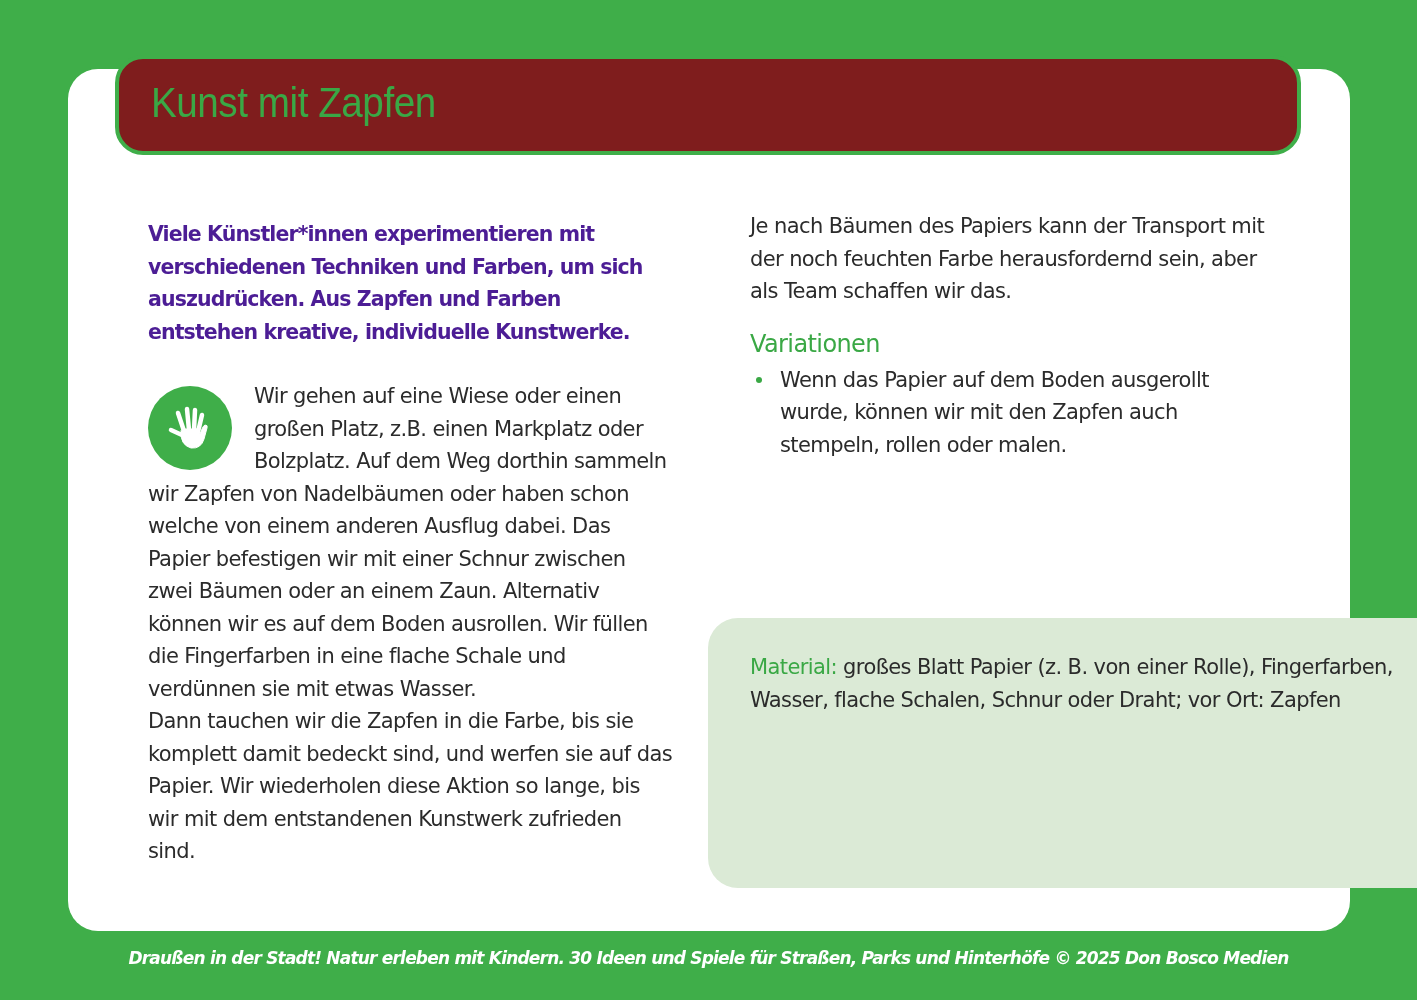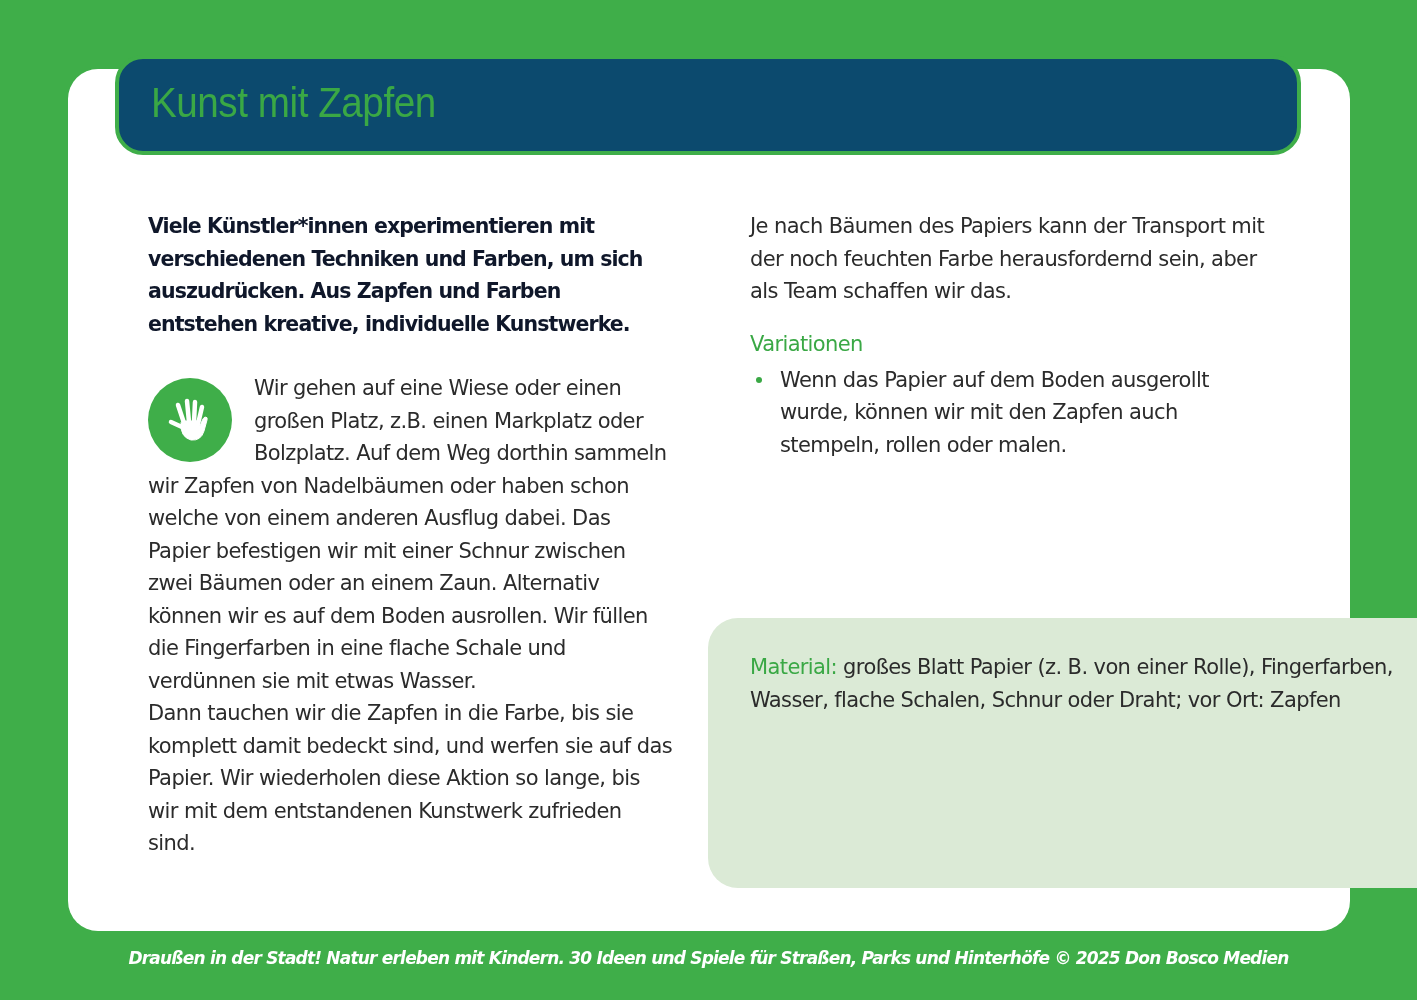--- a/index.html
+++ b/index.html
@@ -14,55 +14,55 @@
     width: 1282px; height: 862px;
     background: #ffffff;
     border-radius: 30px;
   }
   .title-box {
     position: absolute; left: 115px; top: 55px;
     width: 1186px; height: 100px;
     box-sizing: border-box;
     border: 4px solid #3fae49;
     border-radius: 28px;
-    background: #0c4a6e;
+    background: #7f1d1d;
   }
   .title {
     position: absolute; left: 32px; top: 20px;
     font-family: "Liberation Sans", sans-serif;
     font-size: 42px; color: #3aa845; letter-spacing: -0.5px;
     margin: 0; font-weight: normal;
     transform: scaleX(0.92); transform-origin: left;
   }
   .col-left {
     position: absolute; left: 148px; top: 210px; width: 525px;
   }
   .col-right {
     position: absolute; left: 750px; top: 210px; width: 520px;
   }
   .txt {
     font-family: "DejaVu Sans", sans-serif;
     font-size: 21px; line-height: 32.5px; color: #2b2b2b;
     letter-spacing: -0.6px;
   }
   .intro {
-    color: #0f172a; font-weight: bold;
+    color: #4c1d95; font-weight: bold;
     font-family: "DejaVu Sans", sans-serif;
     font-size: 20.5px; line-height: 32.5px; letter-spacing: -0.9px;
-    margin: 0 0 32px 0;
+    margin: 8px 0 32px 0;
   }
   .hand {
     float: left; width: 84px; height: 84px;
     margin: 6px 22px 2px 0;
     border-radius: 50%; background: #3fae49;
     display: flex; align-items: center; justify-content: center;
   }
   p { margin: 0; }
   .subhead {
-    color: #3aa845; font-size: 21px; line-height: 32px;
+    color: #3aa845; font-size: 24px; line-height: 32px;
     font-family: "DejaVu Sans", sans-serif; letter-spacing: -0.6px;
     margin-top: 20px;
   }
   ul.variations { list-style: none; margin: 4px; padding: 0; }
   ul.variations li { position: relative; padding-left: 26px; }
   ul.variations li .bullet {
     position: absolute; left: 2px; top: 13px;
     width: 6px; height: 6px; border-radius: 50%; background: #3aa845;
   }
   .infobox {

